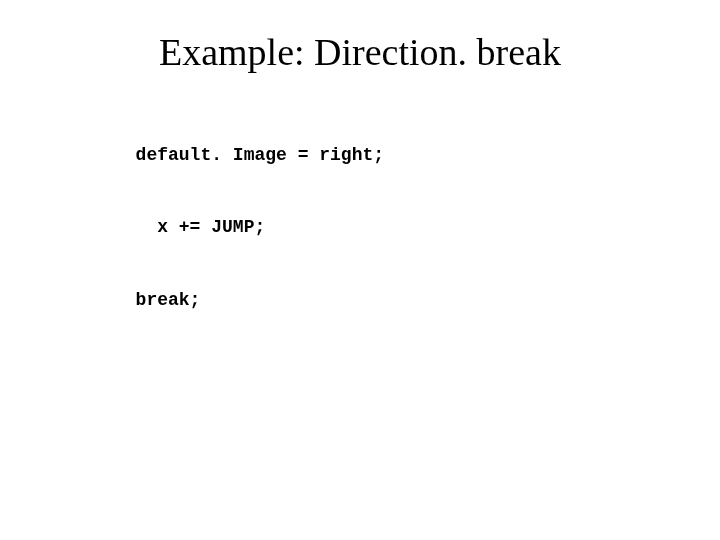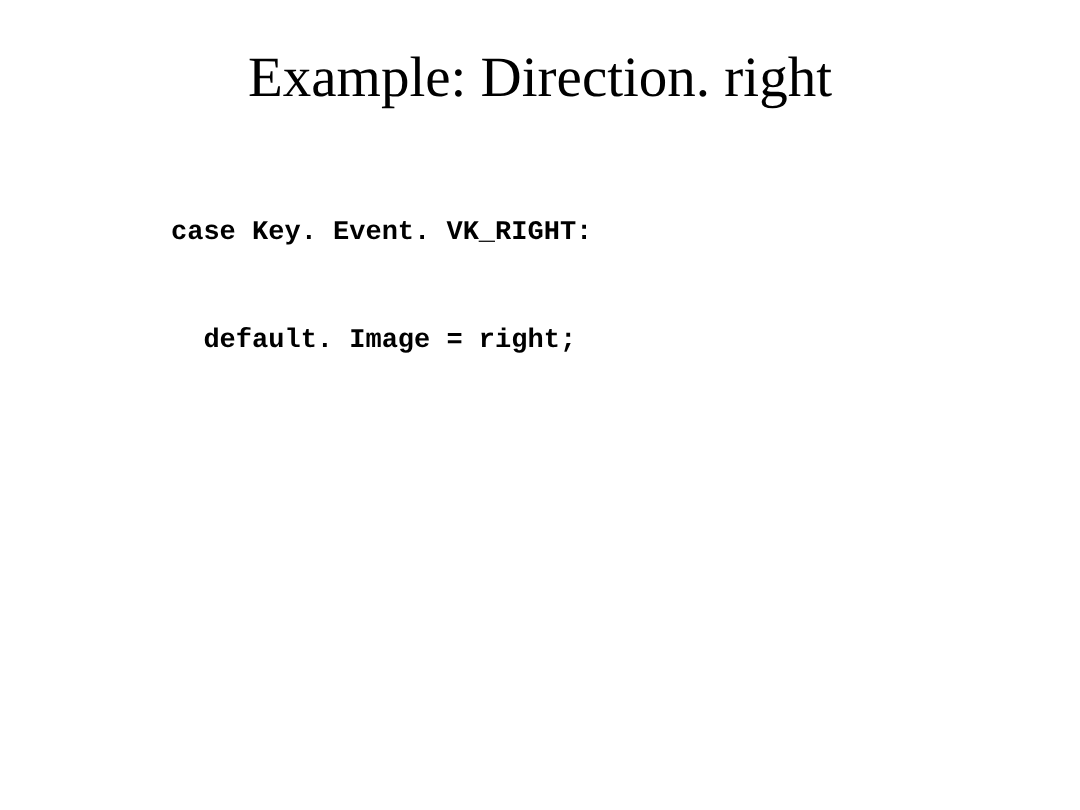--- a/index.html
+++ b/index.html
@@ -26,24 +26,25 @@
       font-weight: bold;
       white-space: pre;
       line-height: 1.35;
       margin-left: 20px;
     }
   </style>
 </head>
 <body>
 
 <div class="slide">
-  <div class="title">Example: Direction. right</div>
+  <div class="title">Example: Direction. break</div>
   <div class="code-block">
-    <div>     case Key. Event. VK_RIGHT:</div>
     <div>       default. Image = right;</div>
+    <div>         x += JUMP;</div>
+    <div>       break;</div>
     
     
     
     
     
     
     
     
   </div>
 </div>

